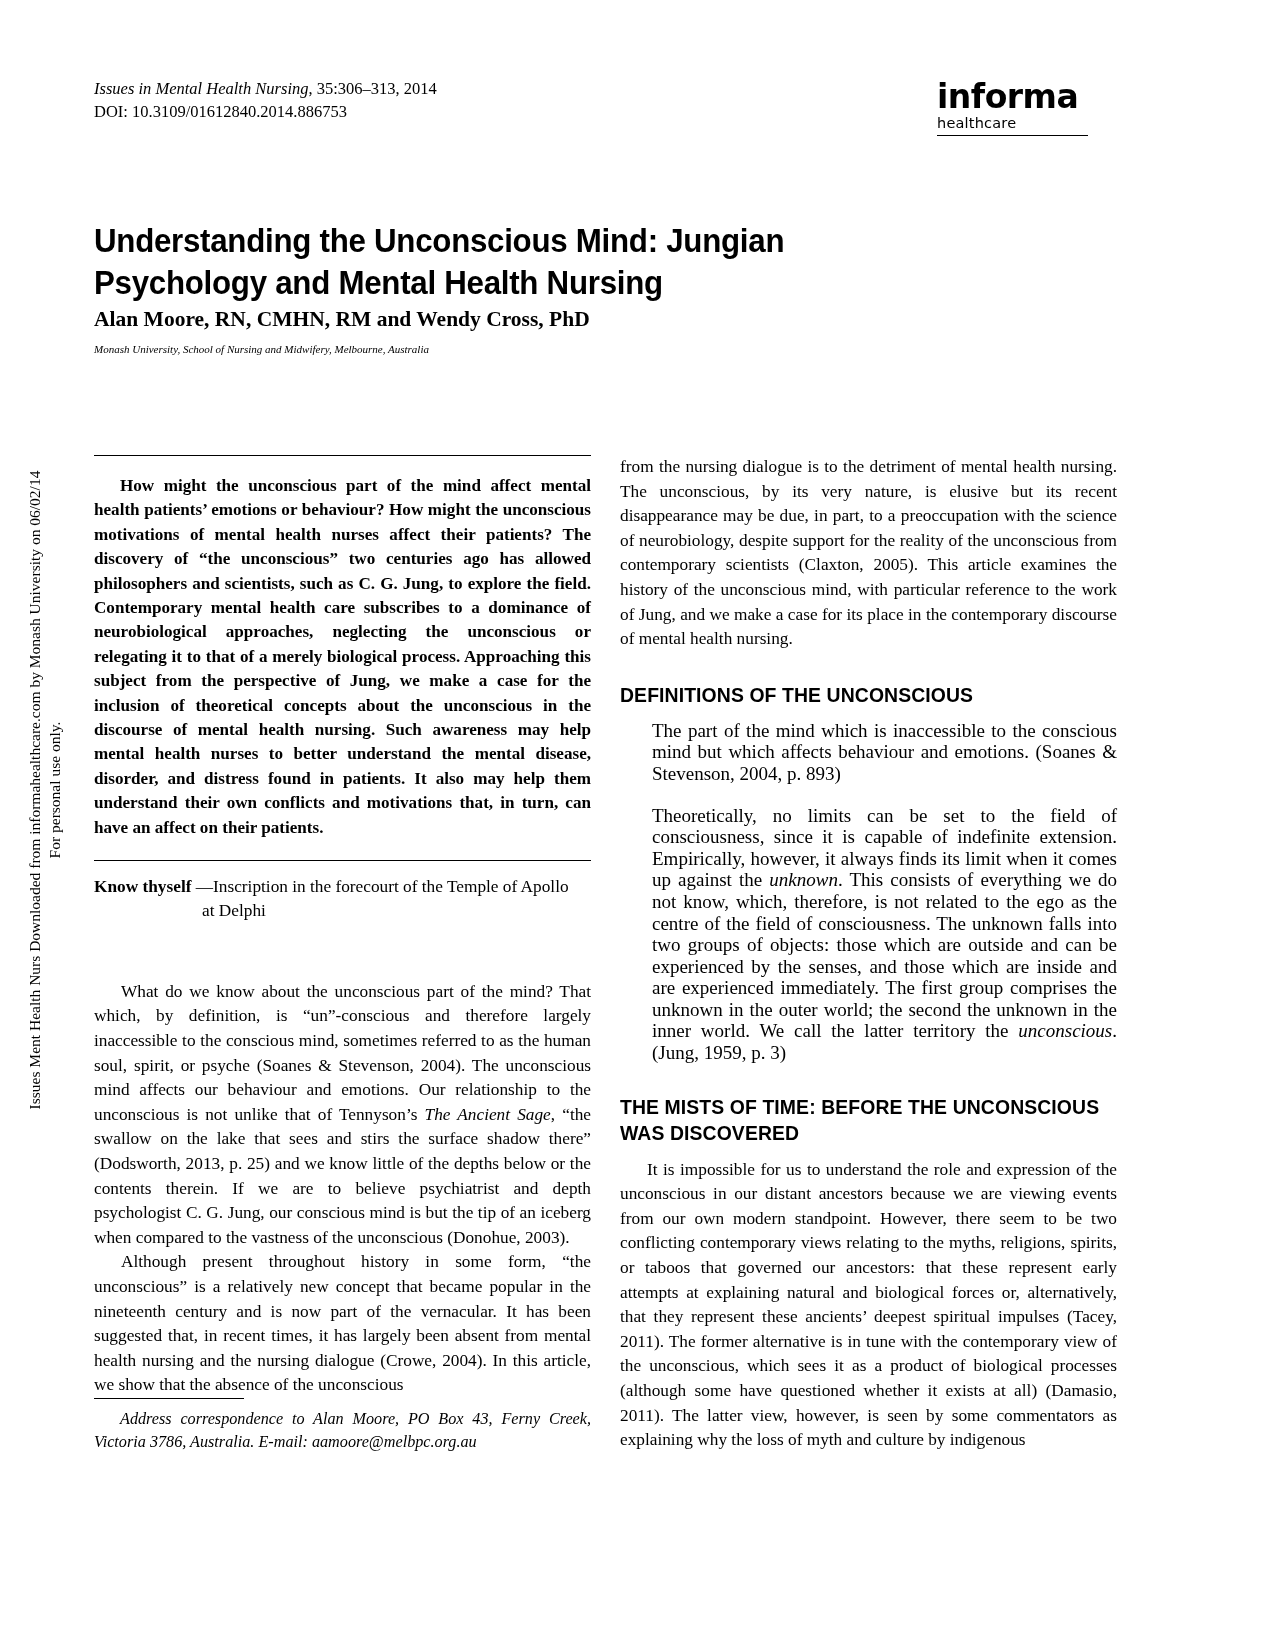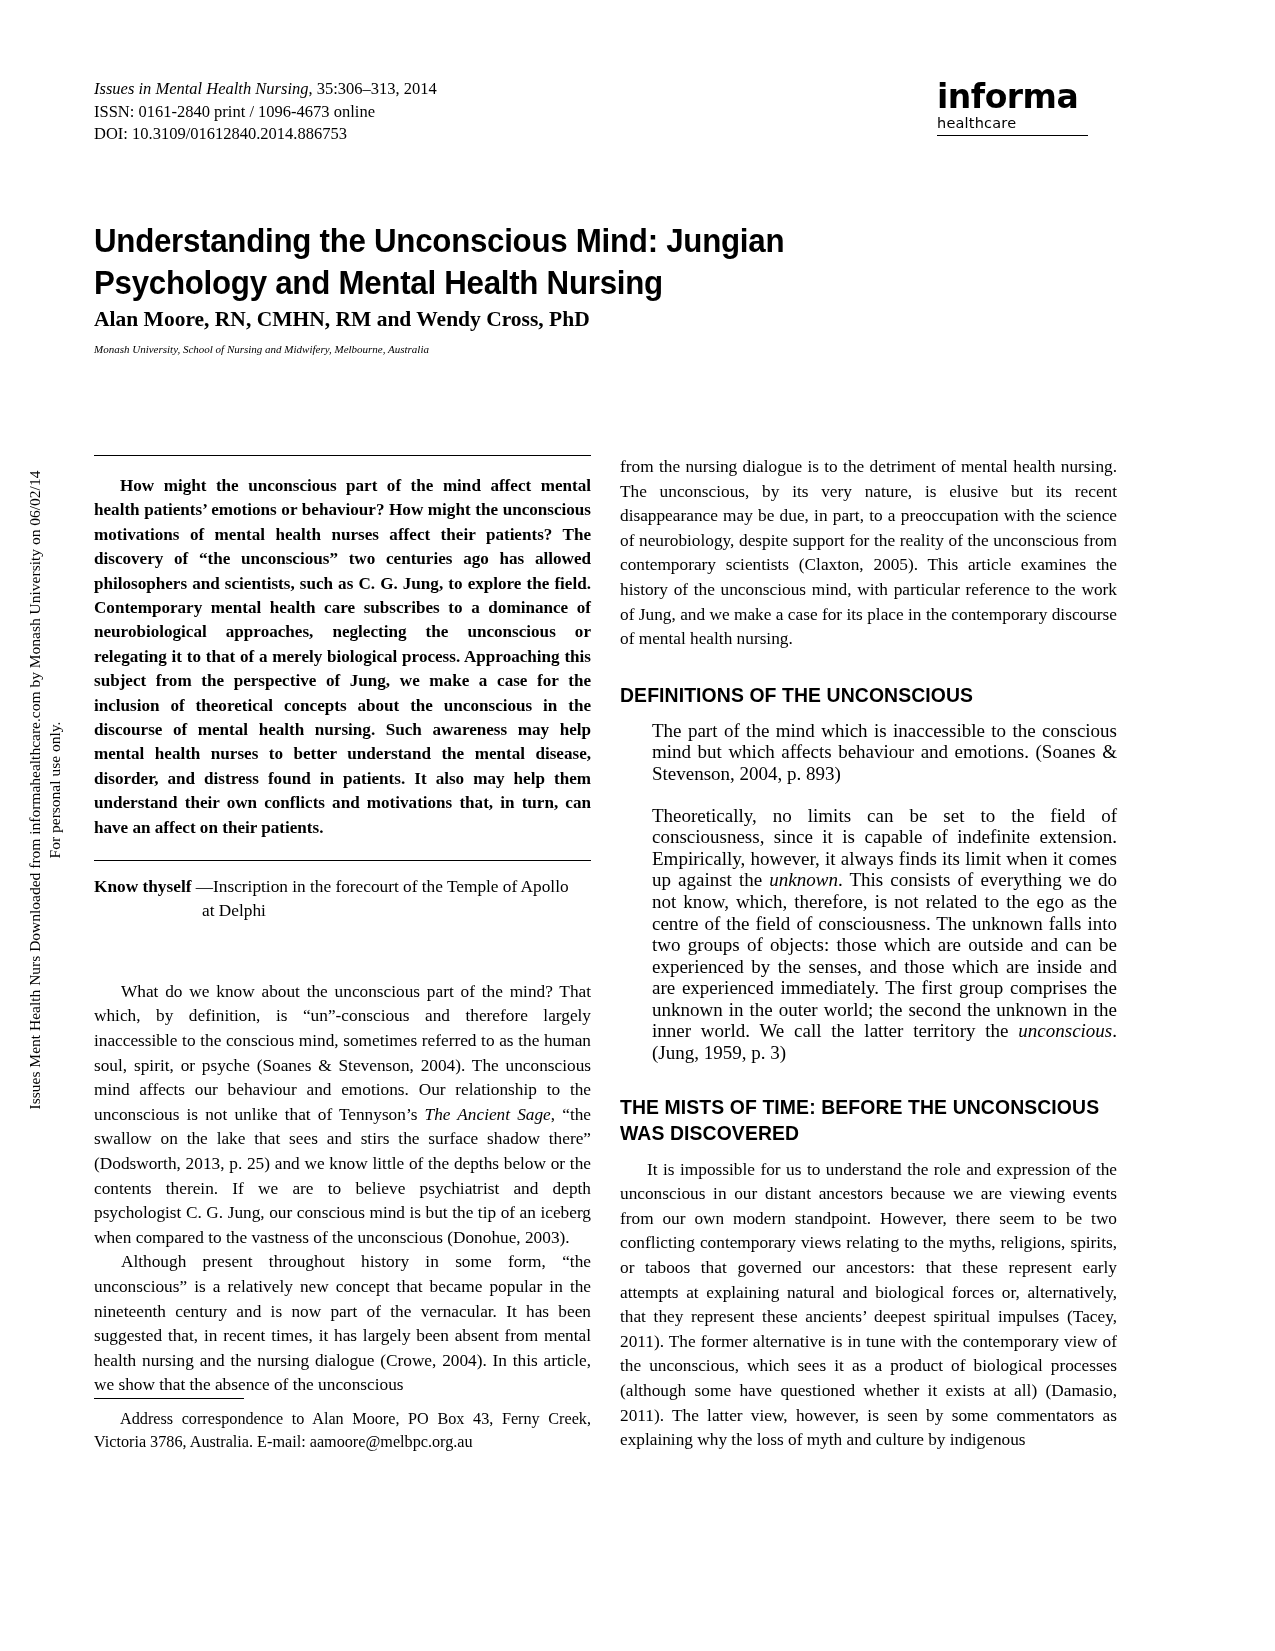--- a/index.html
+++ b/index.html
@@ -195,20 +195,21 @@
 
   
   .footnote {
     position: absolute;
     left: 94px;
     top: 1398px;
     width: 497px;
     font-size: 16.2px;
     line-height: 23px;
     text-align: justify;
+    font-style: italic;
   }
   .footnote .fn-rule {
     border-top: 1.3px solid #000;
     width: 150px;
     margin-bottom: 9px;
   }
   .footnote p { margin: 0; text-indent: 26px; }
 
   
   .page-number {
@@ -226,21 +227,20 @@
 
 <div class="page">
 
   <div class="side-watermark">
     <span class="wline">Issues Ment Health Nurs Downloaded from informahealthcare.com by Monash University on 06/02/14</span>
     <span class="wline">For personal use only.</span>
   </div>
 
   <div class="masthead">
     <span class="ml"><span class="jtitle">Issues in Mental Health Nursing</span><span>, 35:306–313, 2014</span></span>
-    <span class="ml">ISSN: 0161-2840 print / 1096-4673 online</span>
     <span class="ml">DOI: 10.3109/01612840.2014.886753</span>
   </div>
 
   <div class="publogo">
     <span class="informa">informa</span>
     <span class="healthcare">healthcare</span>
     <div class="logorule"></div>
   </div>
 
   <h1 class="article-title">Understanding the Unconscious Mind: Jungian Psychology and Mental Health Nursing</h1>

